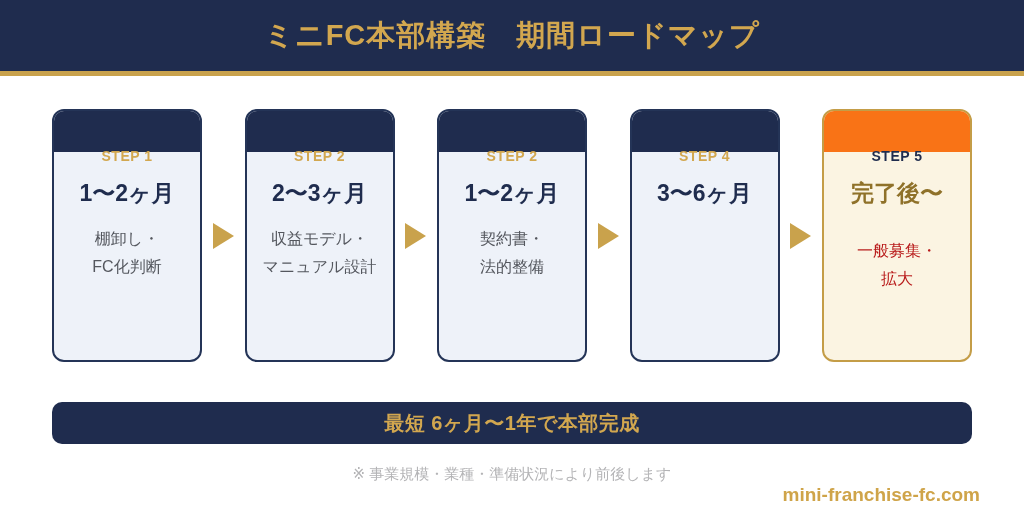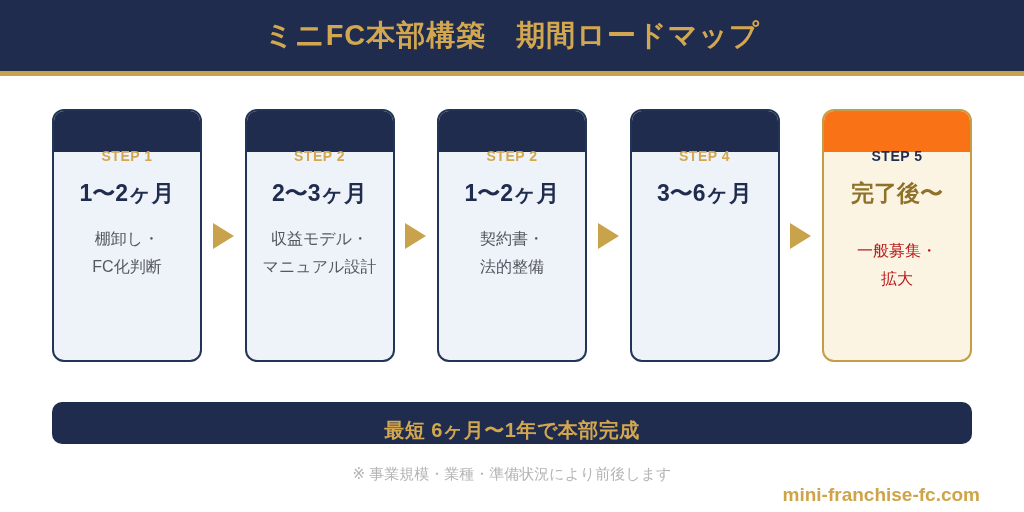--- a/index.html
+++ b/index.html
@@ -94,21 +94,21 @@
     border-top: 13px solid transparent;
     border-bottom: 13px solid transparent;
   }
   
   .summary-bar {
     margin: 40px 52px 0 52px;
     height: 42px;
     background: #1f2c4e;
     border-radius: 10px;
     display: flex;
-    align-items: flex-end;
+    align-items: center;
     justify-content: center;
   }
   .summary-text {
     color: #d2a74f;
     font-size: 20px;
     font-weight: bold;
     letter-spacing: 0.5px;
   }
   
   .footnote {

